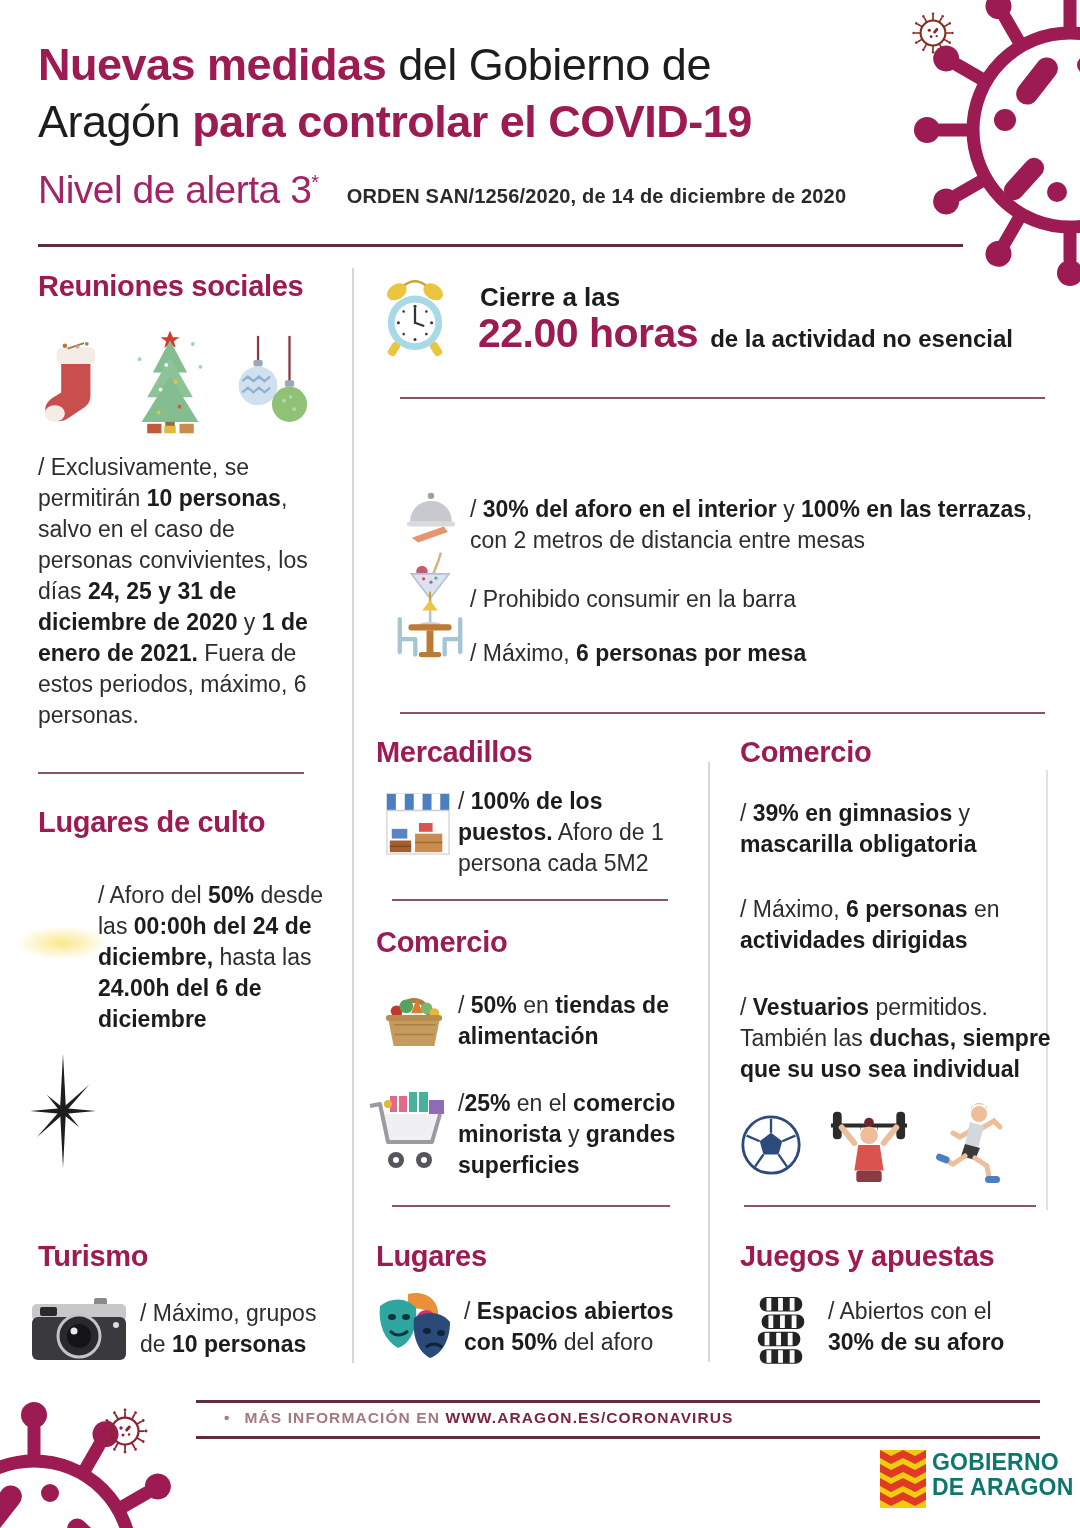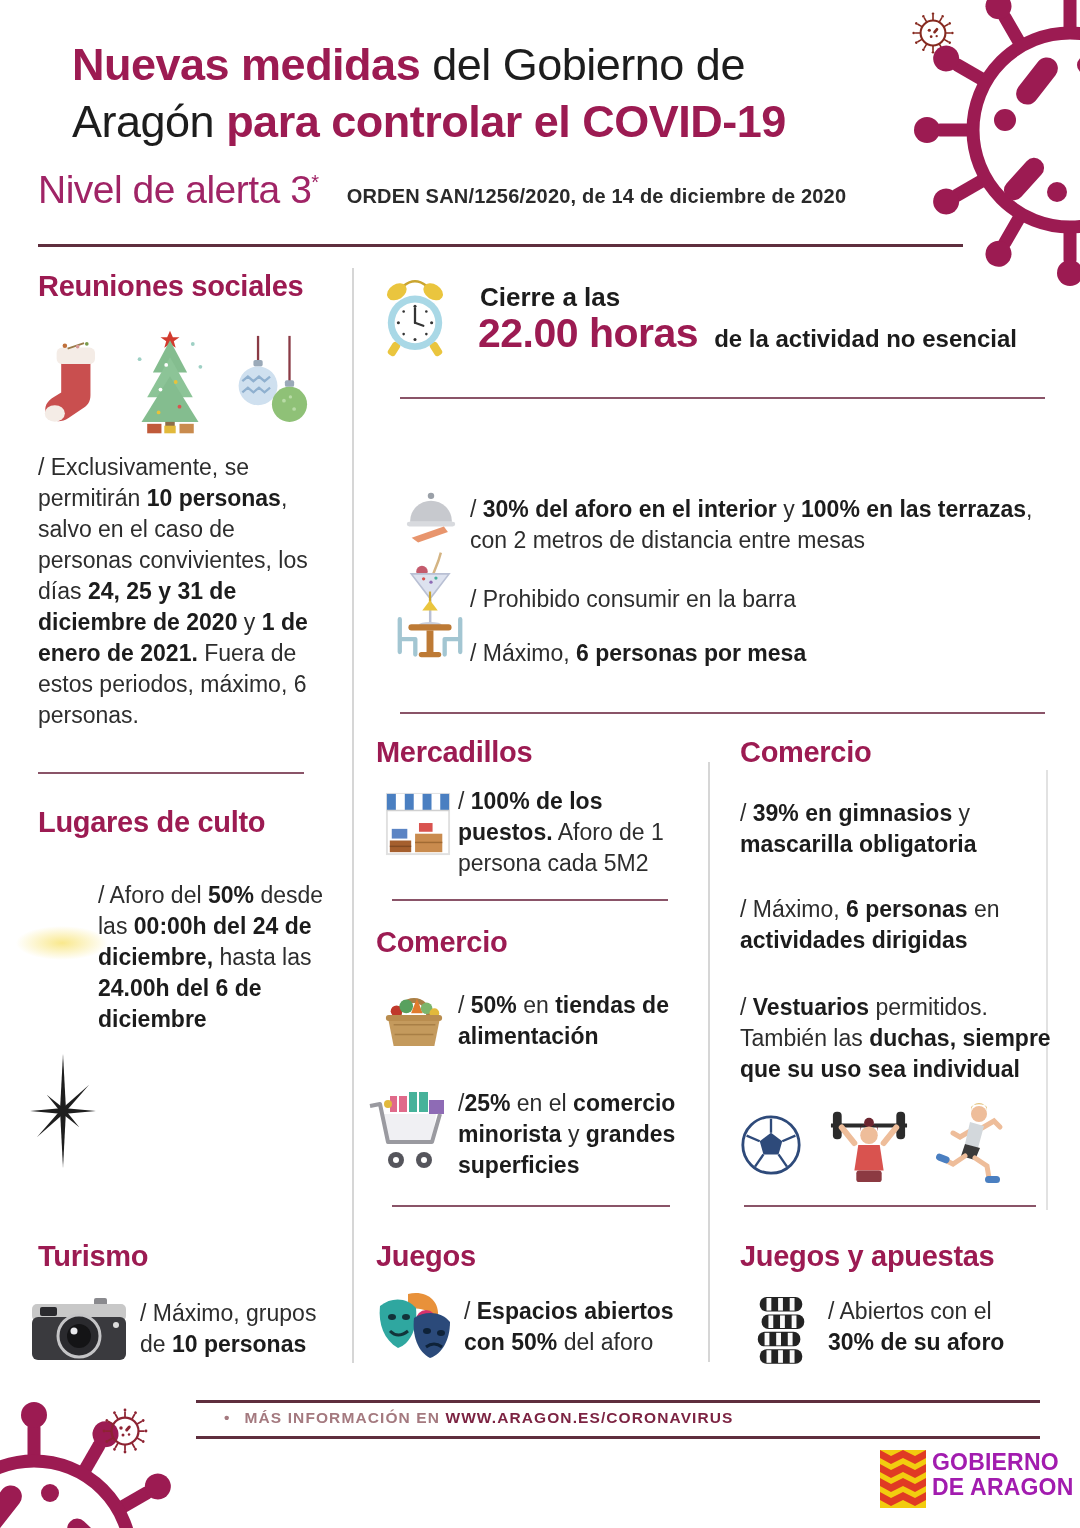--- a/index.html
+++ b/index.html
@@ -2,41 +2,41 @@
 <html style="--accent: #9c1b52; --alert: #a02466; --text: #2d2d2d; --rule: #5f2e3e; --rule_soft: #8a5468; --divider: #d6d6d6; --footer_text: #a4797f; --footer_link: #7c2342;"><head>
 <meta charset="utf-8">
 <style>
   html,body{margin:0;padding:0;background:#ffffff;}
   .page{position:relative;width:1080px;height:1528px;background:#fff;overflow:hidden;
         font-family:"Liberation Sans", sans-serif;color:var(--text);}
   .abs{position:absolute;}
   .pre{white-space:pre-line;}
   .b{font-weight:700;color:#1c1c1c;}
   .m{color:var(--accent);}
-  .title{font-size:45px;line-height:57px;font-weight:400;color:#1d1d1d;letter-spacing:-0.5px;margin-left:34px;}
+  .title{font-size:45px;line-height:57px;font-weight:400;color:#1d1d1d;letter-spacing:-0.5px;}
   .title .b{color:#1d1d1d;}
   .title .m{color:var(--accent);}
   .alert-row{display:flex;align-items:baseline;gap:28px;}
   .alert{font-size:39px;color:var(--alert);letter-spacing:-0.5px;}
   .alert sup{font-size:20px;}
   .order{font-size:20px;font-weight:700;color:#2a2a2a;letter-spacing:0.2px;}
   .h2{font-size:29px;font-weight:700;color:var(--accent);letter-spacing:-0.3px;}
   .body{font-size:23px;line-height:31px;color:var(--text);}
   .rule{background:var(--rule);height:2px;}
   .rule-soft{background:var(--rule_soft);height:2px;}
   .vrule{background:var(--divider);width:2px;}
   .cierre-intro{font-size:26px;font-weight:700;color:#1c1c1c;}
-  .cierre-line2{display:flex;align-items:baseline;gap:16px;}
+  .cierre-line2{display:flex;align-items:baseline;}
   .cierre-time{font-size:41px;font-weight:700;color:var(--accent);letter-spacing:-0.5px;}
-  .cierre-suffix{font-size:24px;font-weight:700;color:#1c1c1c;}
+  .cierre-suffix{font-size:24px;font-weight:700;color:#1c1c1c;margin-left:12px;}
   .candle-glow{background:radial-gradient(closest-side, rgba(248,228,120,0.85), rgba(248,228,120,0));border-radius:50%;}
   .footer-info{font-size:15.5px;letter-spacing:1.1px;color:var(--footer_text);font-weight:600;display:flex;align-items:baseline;gap:14px;}
   .footer-info .b{color:var(--footer_link);}
   .logo{display:flex;align-items:flex-start;gap:6px;}
-  .logo-text{font-size:23px;line-height:25px;font-weight:700;color:#a21caf;letter-spacing:0.2px;}
+  .logo-text{font-size:23px;line-height:25px;font-weight:700;color:#0f766e;letter-spacing:0.2px;}
 </style>
 </head>
 <body>
 
 <svg width="0" height="0" style="position:absolute" aria-hidden="true">
   <defs>
     <g id="vsp">
       <line x1="162" y1="64" x2="162" y2="32" stroke-width="13" stroke-linecap="round"></line>
       <circle cx="162" cy="19" r="13" stroke="none"></circle>
     </g>
@@ -373,21 +373,21 @@
     <polygon points="38,20 52,24 46,46 33,42" fill="#d3d8dc"></polygon>
     <polygon points="33,42 48,46 43,58 29,54" fill="#3a3a3a"></polygon>
     <polyline points="43,56 55,64 57,76" stroke="#eebd9a" stroke-width="5" fill="none" stroke-linecap="round"></polyline>
     <polyline points="33,54 21,62 13,58" stroke="#eebd9a" stroke-width="5" fill="none" stroke-linecap="round"></polyline>
     <rect x="53" y="74" width="15" height="7" rx="3.5" fill="#4a7fc1"></rect>
     <rect x="4" y="53" width="14" height="7" rx="3.5" fill="#4a7fc1" transform="rotate(22 11 56)"></rect>
   </svg>
 
   <div class="abs rule-soft" style="left:744px;top:1205px;width:292px"></div>
 
-  <div class="abs h2" style="left:376px;top:1240px">Juegos</div>
+  <div class="abs h2" style="left:376px;top:1240px">Lugares</div>
   <svg class="abs" style="left:374px;top:1290px" width="84" height="76" viewBox="0 0 84 76">
     <path d="M34,4 C52,0 66,10 64,28 C54,20 44,16 34,20 Z" fill="#e8913a"></path>
     <circle cx="52" cy="30" r="10" fill="#d6336c"></circle>
     <path d="M6,16 C18,6 34,8 42,18 C44,38 36,54 24,58 C10,50 4,34 6,16 Z" fill="#2fa7a0"></path>
     <ellipse cx="18" cy="27" rx="4" ry="3" fill="#12333a"></ellipse>
       <ellipse cx="32" cy="27" rx="4" ry="3" fill="#12333a"></ellipse>
     <path d="M16,41 Q24,49 34,41" stroke="#12333a" stroke-width="3" fill="none"></path>
     <path d="M40,28 C52,20 68,22 76,32 C76,50 68,64 56,68 C44,62 38,46 40,28 Z" fill="#2b4a7a"></path>
     <ellipse cx="53" cy="41" rx="4" ry="3" fill="#0e2238"></ellipse>
       <ellipse cx="67" cy="43" rx="4" ry="3" fill="#0e2238"></ellipse>

